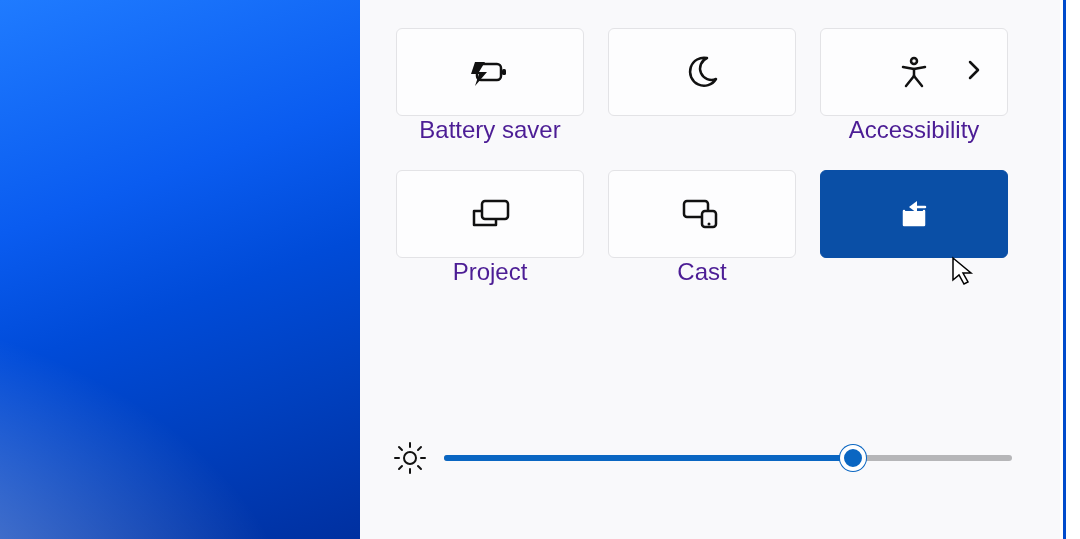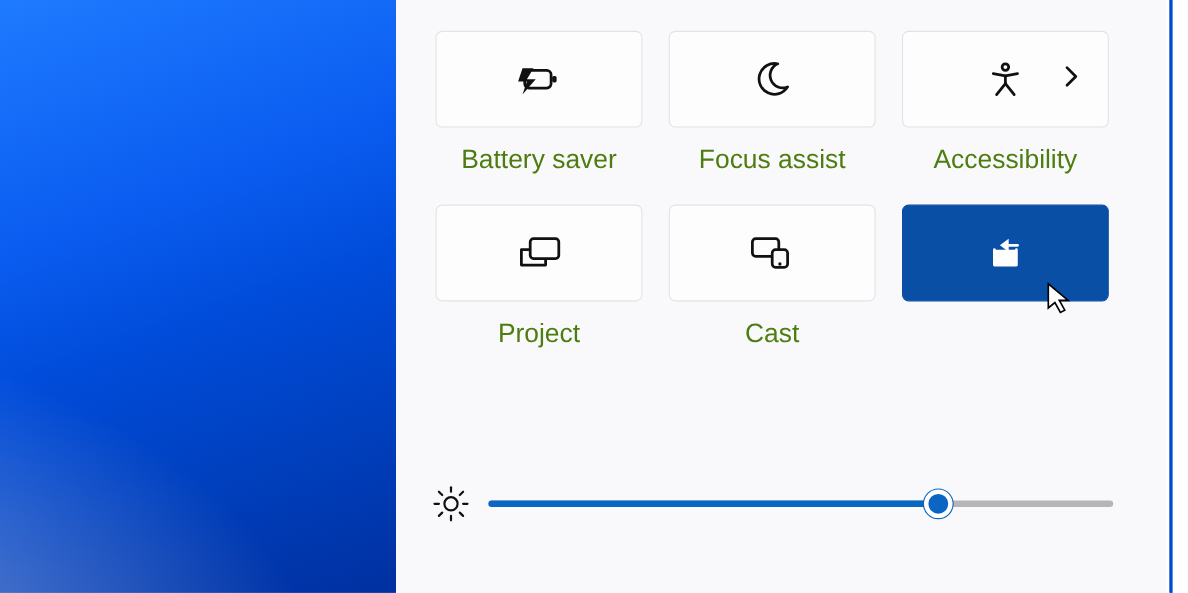--- a/index.html
+++ b/index.html
@@ -24,21 +24,21 @@
   .cell { width: 188px; }
   .tile {
     width: 188px; height: 88px; border-radius: 6px;
     background: #fdfdfe; border: 1px solid #e3e3e6;
     display: flex; align-items: center; justify-content: center;
     position: relative;
   }
   .tile.active { background: #0a4fa6; border-color: #0a4fa6; }
   .tile.active svg { stroke: #fff; fill: #fff; }
   .tile .chev { position: absolute; right: 26px; top: 50%; transform: translateY(-50%); }
-  .label { margin-top: 16px; text-align: center; font-size: 24px; color: #4d7c0f; }
+  .label { text-align: center; font-size: 24px; color: #4c1d95; }
   .icon svg { display: block; }
   .brightness { position: absolute; left: 392px; top: 440px; width: 620px; display: flex; align-items: center; }
   .bicon { width: 36px; height: 36px; display:flex; align-items:center; justify-content:center; }
   .track { position: relative; flex: 1; height: 6px; margin-left: 16px; background: #b6b6b8; border-radius: 3px; }
   .fill  { position: absolute; left: 0; top: 0; height: 6px; background: #0a66c2; border-radius: 3px; }
   .thumb {
     position: absolute; top: 50%; width: 26px; height: 26px; border-radius: 50%;
     background: #0a66c2; border: 4px solid #fff; box-shadow: 0 0 0 1px #0a66c2;
     transform: translate(-50%, -50%);
   }
@@ -69,21 +69,20 @@
     </div>
 
     <div class="cell">
       <div class="tile">
         <span class="icon">
           <svg width="34" height="34" viewBox="0 0 34 34">
             <path d="M22 3 A14 14 0 1 0 31 24 A11 11 0 0 1 22 3 Z" fill="none" stroke="#111" stroke-width="2.5" stroke-linejoin="round"></path>
           </svg>
         </span>
       </div>
-      <div class="label">Focus assist</div>
     </div>
 
     <div class="cell">
       <div class="tile">
         <span class="icon">
           <svg width="34" height="34" viewBox="0 0 34 34" fill="none" stroke="#111" stroke-width="2.5" stroke-linecap="round" stroke-linejoin="round">
             <circle cx="17" cy="6" r="3"></circle>
             <path d="M6 12 L17 14 L28 12"></path>
             <path d="M17 14 L17 21"></path>
             <path d="M17 21 L9 31"></path>

